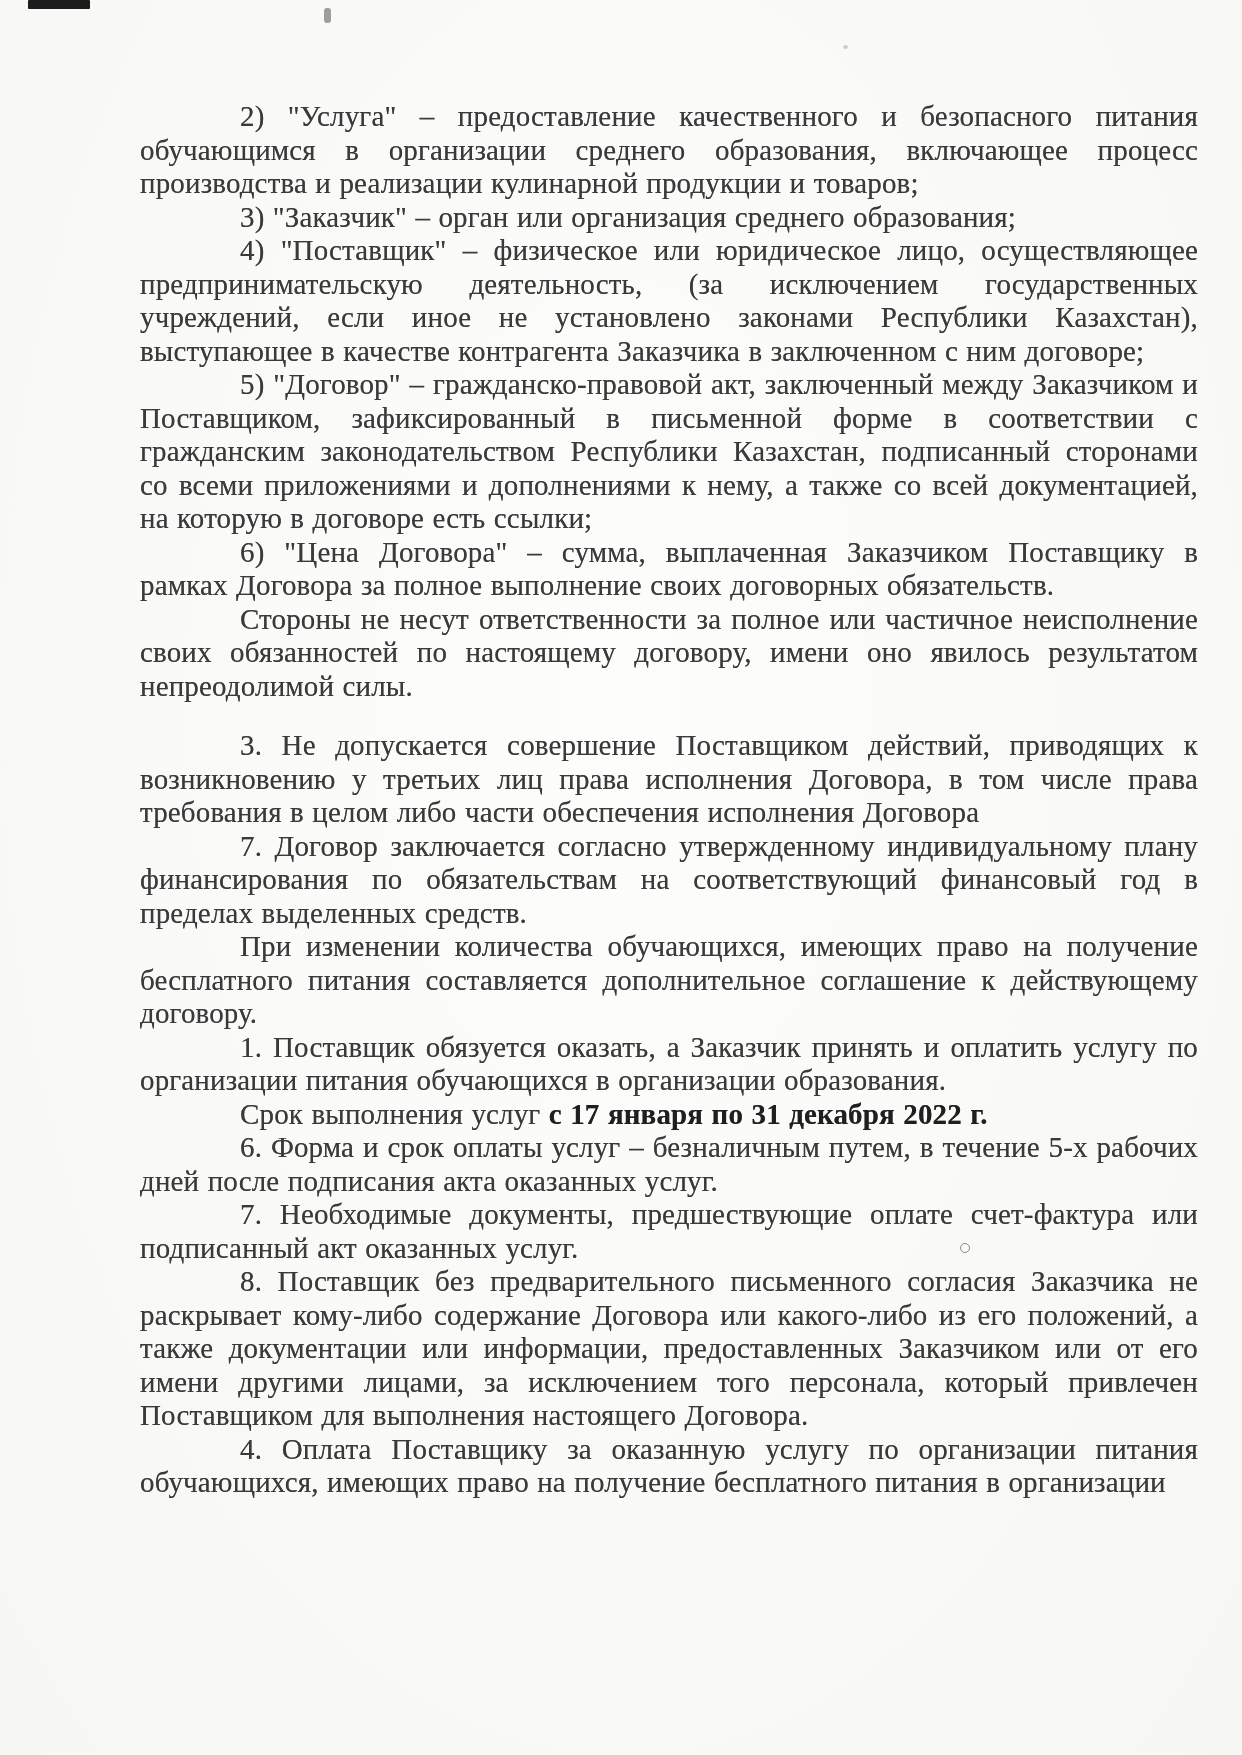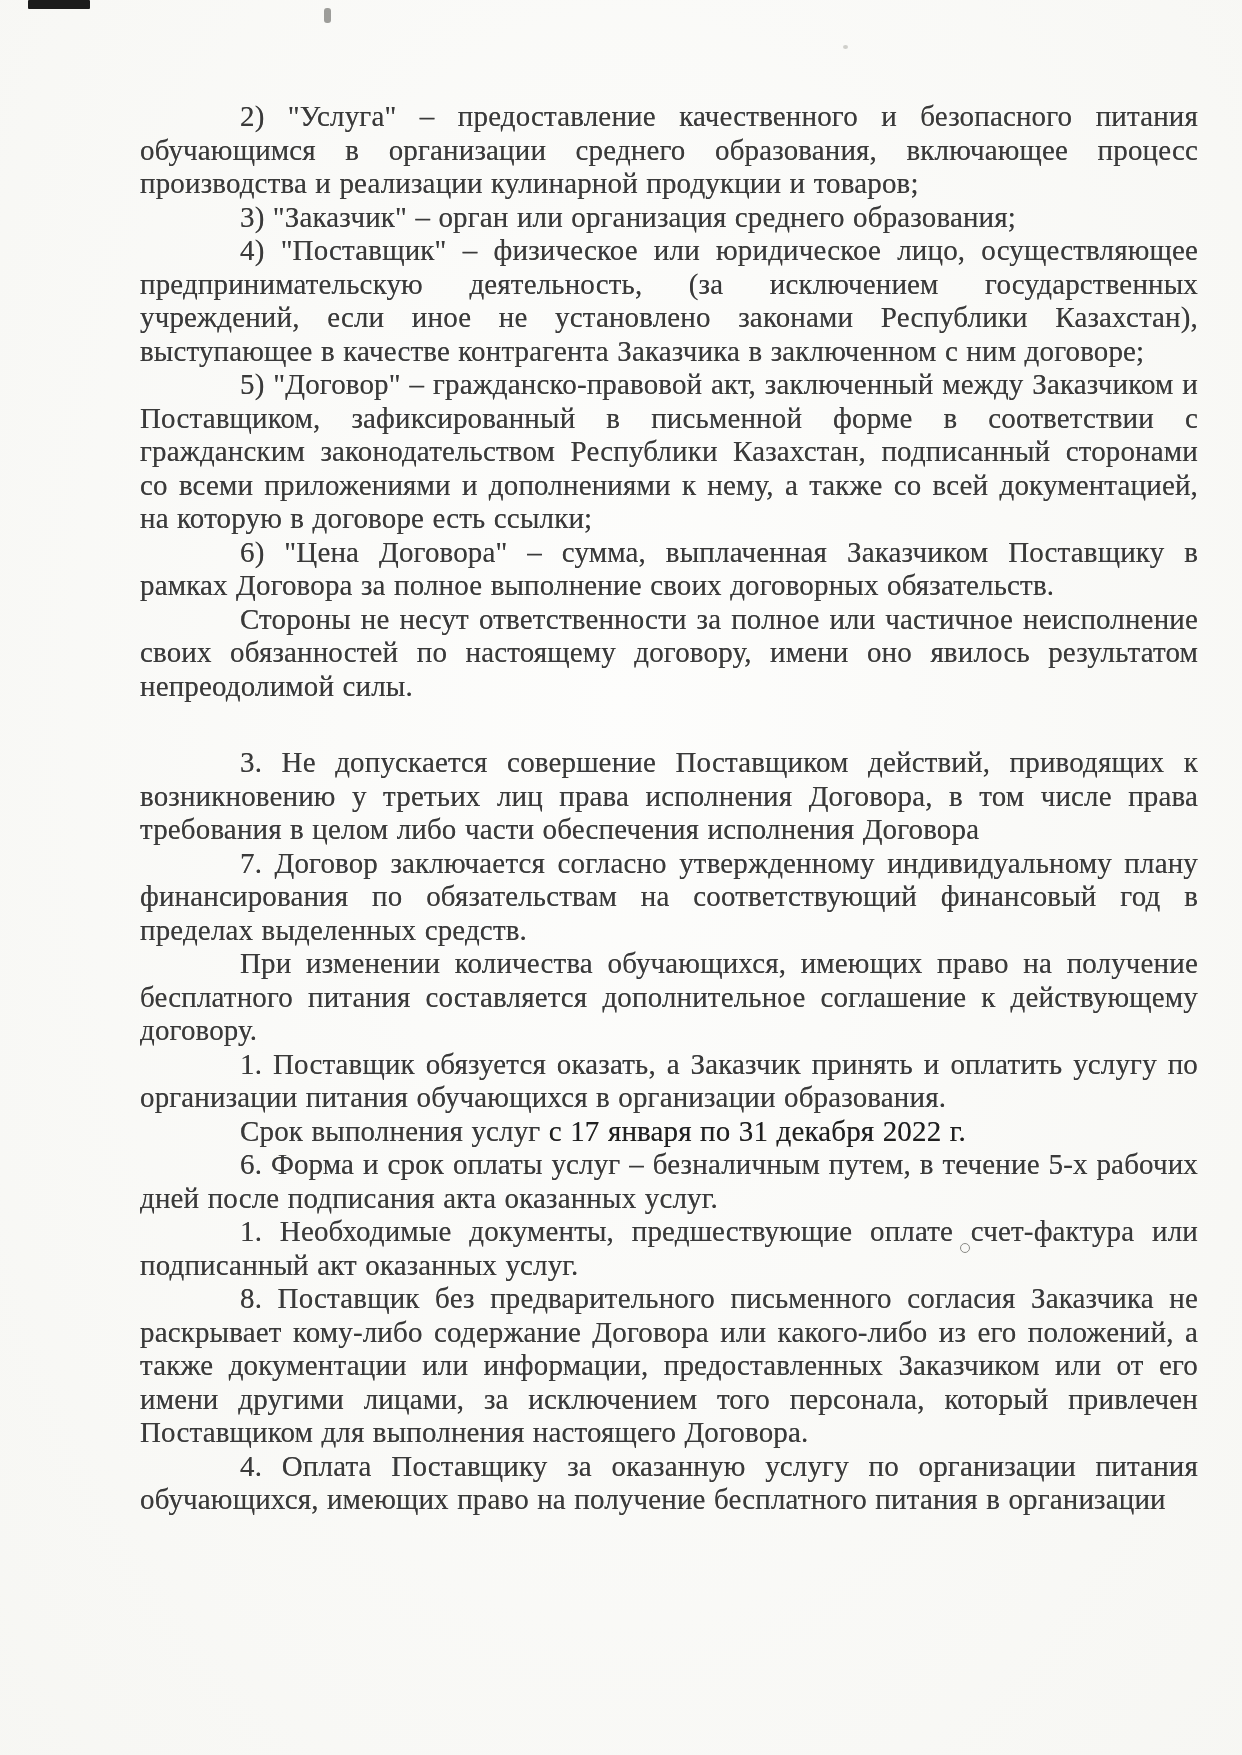--- a/index.html
+++ b/index.html
@@ -23,22 +23,22 @@
   p.para {
     margin: 0;
     font-size: 29px;
     line-height: 33.5px;
     text-align: justify;
     text-indent: 100px;
     letter-spacing: 0.15px;
     word-spacing: 1px;
     text-shadow: 0 0 0.5px rgba(70,70,70,0.75);
   }
-  p.para.gap-before { margin-top: 43px; }
-  strong.date { color: #1f1f1f; font-weight: normal; }
+  p.para.gap-before { margin-top: 26px; }
+  strong.date { color: #1f1f1f; font-weight: bold; }
   
   .artifact { position: absolute; }
   .artifact.strip {
     left: 28px; top: 0; width: 62px; height: 9px;
     background: #1c1c1c; border-radius: 1px;
   }
   .artifact.blob {
     left: 324px; top: 8px; width: 7px; height: 15px;
     background: #8d8d8a; border-radius: 3px; opacity: 0.85;
   }
@@ -67,17 +67,17 @@
     <p class="para">4) "Поставщик" – физическое или юридическое лицо, осуществляющее предпринимательскую деятельность, (за исключением государственных учреждений, если иное не установлено законами Республики Казахстан), выступающее в качестве контрагента Заказчика в заключенном с ним договоре;</p>
     <p class="para">5) "Договор" – гражданско-правовой акт, заключенный между Заказчиком и Поставщиком, зафиксированный в письменной форме в соответствии с гражданским законодательством Республики Казахстан, подписанный сторонами со всеми приложениями и дополнениями к нему, а также со всей документацией, на которую в договоре есть ссылки;</p>
     <p class="para">6) "Цена Договора" – сумма, выплаченная Заказчиком Поставщику в рамках Договора за полное выполнение своих договорных обязательств.</p>
     <p class="para">Стороны не несут ответственности за полное или частичное неисполнение своих обязанностей по настоящему договору, имени оно явилось результатом непреодолимой силы.</p>
     <p class="para gap-before">3. Не допускается совершение Поставщиком действий, приводящих к возникновению у третьих лиц права исполнения Договора, в том числе права требования в целом либо части обеспечения исполнения Договора</p>
     <p class="para">7. Договор заключается согласно утвержденному индивидуальному плану финансирования по обязательствам на соответствующий финансовый год в пределах выделенных средств.</p>
     <p class="para">При изменении количества обучающихся, имеющих право на получение бесплатного питания составляется дополнительное соглашение к действующему договору.</p>
     <p class="para">1. Поставщик обязуется оказать, а Заказчик принять и оплатить услугу по организации питания обучающихся в организации образования.</p>
     <p class="para"><span>Срок выполнения услуг </span><strong class="date">с 17 января по 31 декабря 2022 г.</strong></p>
     <p class="para">6. Форма и срок оплаты услуг – безналичным путем, в течение 5-х рабочих дней после подписания акта оказанных услуг.</p>
-    <p class="para">1. Необходимые документы, предшествующие оплате счет-фактура или подписанный акт оказанных услуг.</p>
+    <p class="para">7. Необходимые документы, предшествующие оплате счет-фактура или подписанный акт оказанных услуг.</p>
     <p class="para">8. Поставщик без предварительного письменного согласия Заказчика не раскрывает кому-либо содержание Договора или какого-либо из его положений, а также документации или информации, предоставленных Заказчиком или от его имени другими лицами, за исключением того персонала, который привлечен Поставщиком для выполнения настоящего Договора.</p>
     <p class="para">4. Оплата Поставщику за оказанную услугу по организации питания обучающихся, имеющих право на получение бесплатного питания в организации</p>
   </div>
 </div>
 
 </body></html>

